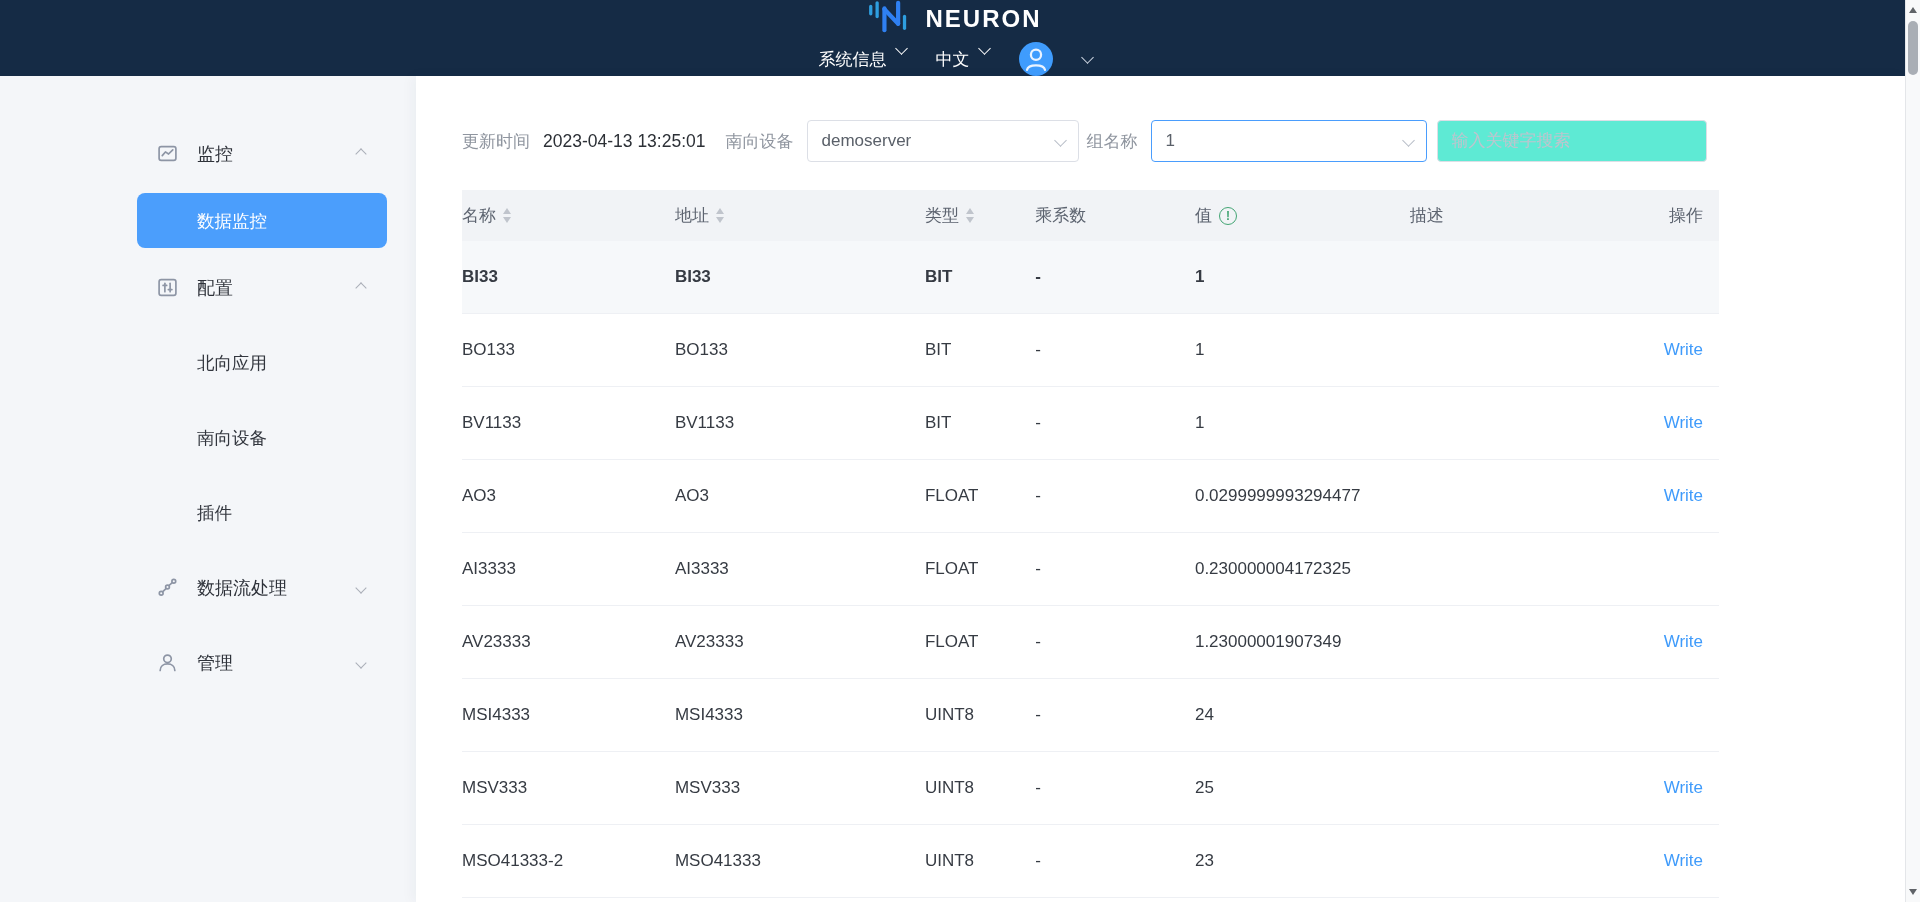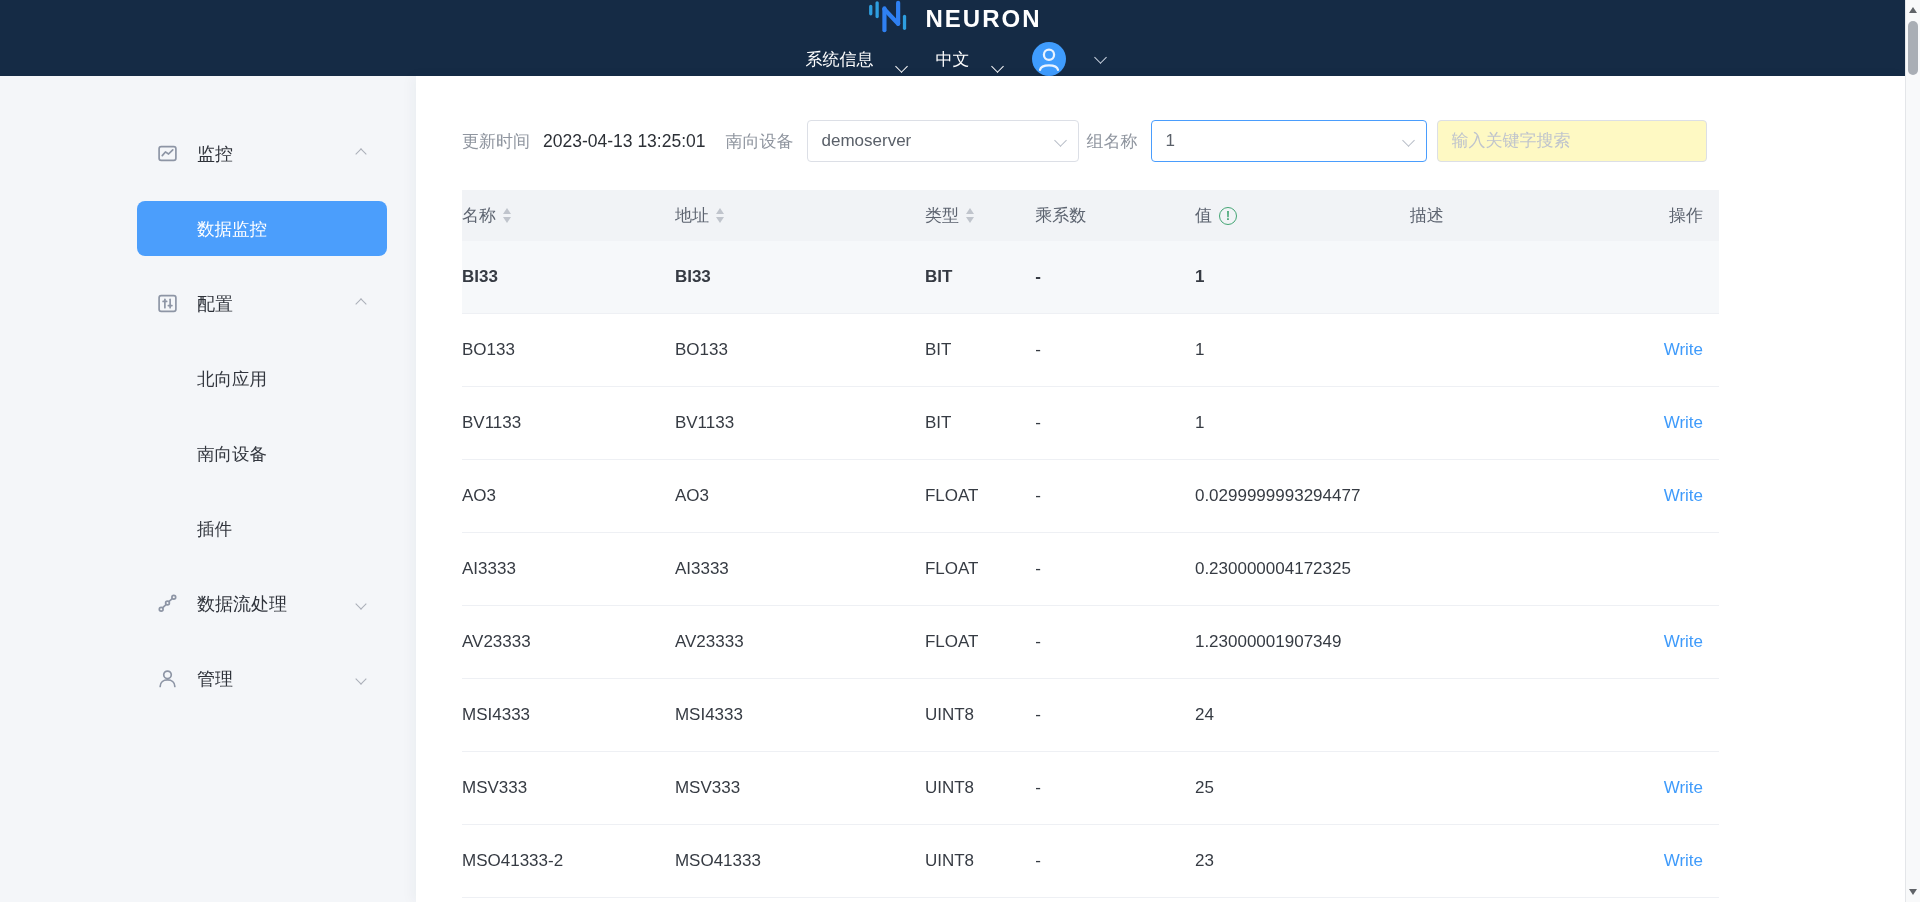--- a/index.html
+++ b/index.html
@@ -12,21 +12,21 @@
   
   .topbar {
     position:absolute; top:0; left:0; width:1905px; height:76px;
     background:#152b45; display:flex; align-items:center; justify-content:space-between;
     padding:0 138px 0 143px;
     flex-direction:column;
   }
   .brand { display:flex; align-items:center; gap:15px; }
   .brand-text { color:#ffffff; font-size:24px; font-weight:700; letter-spacing:2px; }
   .hright { display:flex; align-items:center; gap:30px; }
-  .hitem { display:flex; align-items:flex-end; gap:23px; color:#fff; font-size:17px; cursor:pointer; }
+  .hitem { display:flex; align-items:flex-start; gap:10px; color:#fff; font-size:17px; cursor:pointer; }
   .chev {
     display:inline-block; width:9px; height:9px;
     border-right:1.6px solid currentColor; border-bottom:1.6px solid currentColor;
     transform:rotate(45deg); margin-top:-4px;
   }
   .avatar { width:34px; height:34px; border-radius:50%; cursor:pointer; flex:none; }
   .hcaret { color:#cfd8e4; }
 
   
   .sidebar {
@@ -39,21 +39,21 @@
     padding:0 22px 0 19px; color:#2e323a; font-size:18px; cursor:pointer;
   }
   .sitem .icon { width:22px; height:22px; margin-right:19px; color:#8d95a5; display:flex; align-items:center; justify-content:center; flex:none; }
   .side-chev { margin-left:auto; color:#a9aeb8; width:8px; height:8px; border-width:0 1.6px 1.6px 0; border-style:solid; transform:rotate(45deg); }
   .side-chev.up { transform:rotate(225deg); }
   .ssub {
     height:75px; display:flex; align-items:center; padding-left:60px;
     font-size:17.5px; color:#32363e; cursor:pointer;
   }
   .ssub.active {
-    height:55px; margin:10px 0; background:#4b9efc; border-radius:8px; color:#ffffff;
+    height:55px; margin:2px 0; background:#4b9efc; border-radius:8px; color:#ffffff;
   }
 
   
   .main {
     position:absolute; left:416px; top:76px; right:15px; bottom:0;
     background:#ffffff; padding:44px 0 0 46px;
     box-shadow:-4px 0 12px rgba(20,40,80,0.04);
   }
 
   .toolbar { display:flex; align-items:center; height:42px; margin-bottom:28px; }
@@ -65,21 +65,21 @@
   .ml20 { margin-left:20px; }
   .select {
     position:relative; height:42px; border:1px solid #dcdfe6; border-radius:4px;
     background:#fff; display:flex; align-items:center;
     padding:0 32px 0 14px; color:#5a6069; font-size:17px; cursor:pointer; flex:none;
   }
   .select .chev { position:absolute; right:13px; color:#b6bcc6; margin-top:-2px; }
   .select.focused { border-color:#4a9dfd; }
   .w272 { width:272px; } .w276 { width:276px; } .w270 { width:270px; }
   .search {
-    height:42px; border:1px solid #dcdfe6; border-radius:4px; background:#fef9c3;
+    height:42px; border:1px solid #dcdfe6; border-radius:4px; background:#5eead4;
     padding:0 14px; font-size:17px; color:#5a6069; outline:none; flex:none;
     font-family:"Liberation Sans","DejaVu Sans",sans-serif;
   }
   .search::placeholder { color:#bfc4cd; }
 
   
   .table { width:1257px; font-size:17px; }
   .thead {
     display:flex; align-items:center; height:51px;
     background:#f1f3f6; color:#5d6470; font-weight:500;

